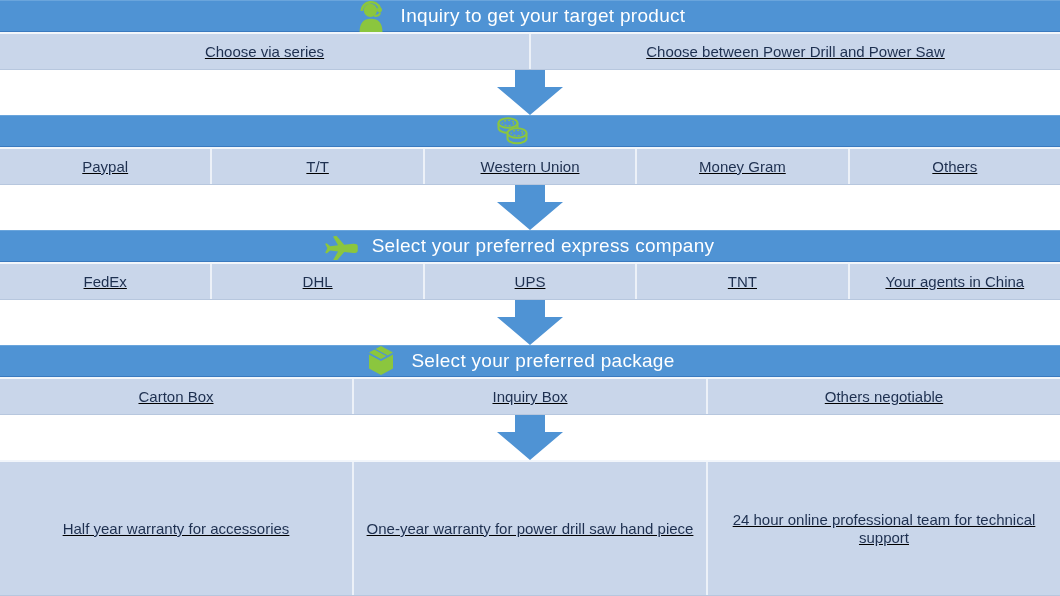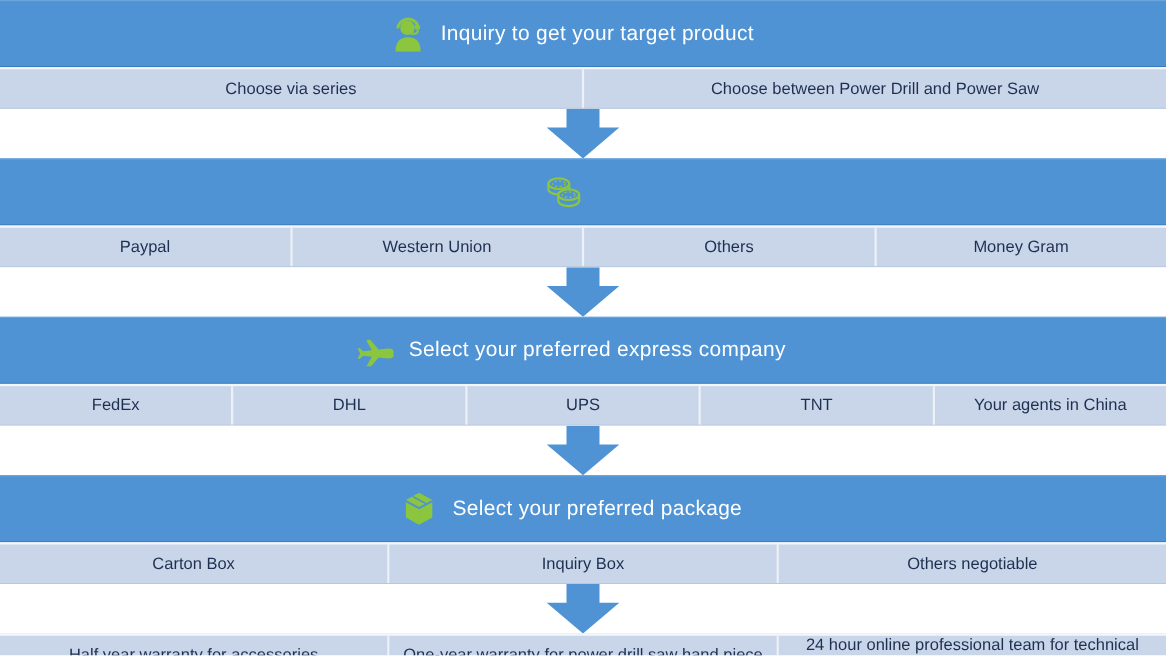--- a/index.html
+++ b/index.html
@@ -11,21 +11,21 @@
     height: 596px;
     margin: 0 auto;
     background: #ffffff;
     display: flex;
     flex-direction: column;
     overflow: hidden;
   }
 
   
   .sec-header {
-    height: 61px;
+    height: 32px;
     background: #4f93d4;
     border-top: 1px solid #6aa5dc;
     border-bottom: 1px solid #3a7abf;
     display: flex;
     align-items: center;
     justify-content: center;
     flex: 0 0 auto;
   }
   .header-inner {
     display: flex;
@@ -49,20 +49,21 @@
   }
 
   
   .opt-row {
     height: 38px;
     background: #c9d6ea;
     border-top: 2px solid #f2f6fb;
     border-bottom: 1px solid #b7c7de;
     display: flex;
     flex: 0 0 auto;
+    text-decoration: underline;
   }
   .opt-row.last { flex: 1 1 auto; height: auto; }
   .opt-cell {
     flex: 1 1 0;
     display: flex;
     align-items: center;
     justify-content: center;
     text-align: center;
     color: #1e3050;
     font-size: 15px;
@@ -123,23 +124,24 @@
             <path d="M12.5 18 L12.5 23.5 A9.5 4.8 0 0 0 31.5 23.5 L31.5 18"></path>
             <ellipse cx="22" cy="18" rx="9.5" ry="4.8"></ellipse>
             <ellipse cx="22" cy="18" rx="5.8" ry="2.5" stroke-width="1.1" stroke-dasharray="2,2" fill="none"></ellipse>
           </g>
         </svg>
       </span>
     </div>
   </div>
   <div class="opt-row">
     <div class="opt-cell">Paypal</div>
+    <div class="opt-cell">T/T</div>
     <div class="opt-cell">Western Union</div>
+    <div class="opt-cell">Money Gram</div>
     <div class="opt-cell">Others</div>
-    <div class="opt-cell">Money Gram</div>
   </div>
 
   <div class="arrow-gap">
     <svg width="66" height="45" viewBox="0 0 66 45">
       <polygon points="18,0 48,0 48,17 66,17 33,45 0,17 18,17" fill="#4f93d4"></polygon>
     </svg>
   </div>
 
   <div class="sec-header">
     <div class="header-inner">

